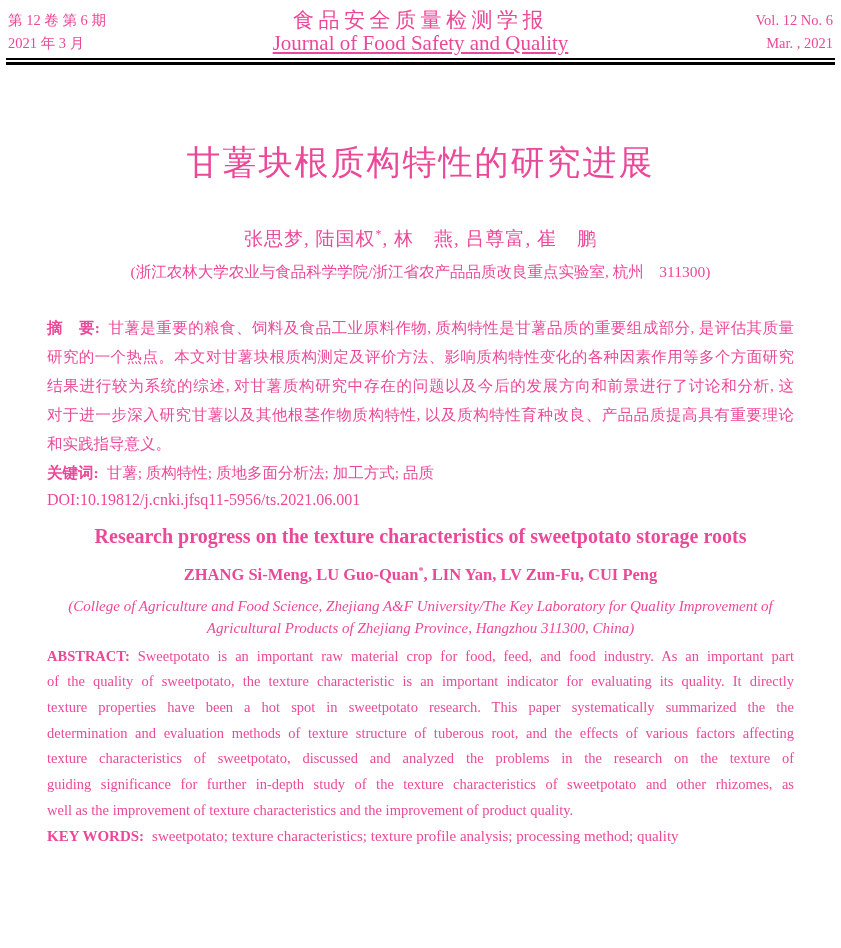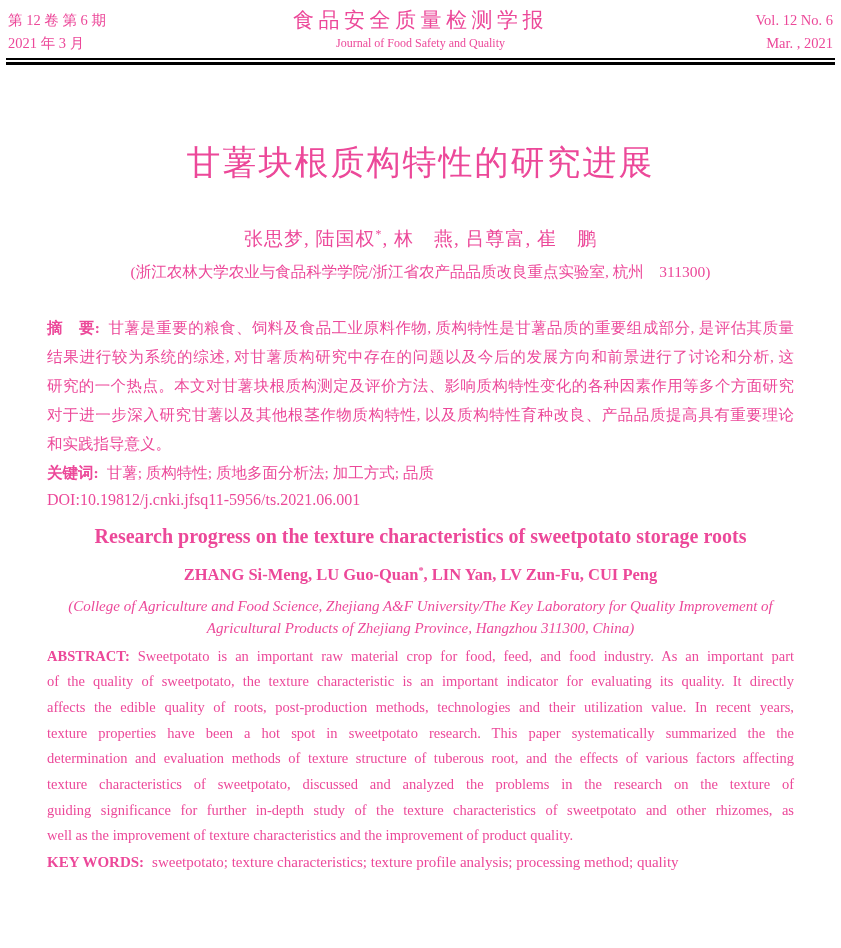--- a/index.html
+++ b/index.html
@@ -16,21 +16,21 @@
   
   .runhead {
     display: flex;
     align-items: flex-start;
     padding: 9px 8px 0 8px;
   }
   .rh-left { width: 170px; font-size: 14.5px; line-height: 22.5px; text-align: left; }
   .rh-center { flex: 1; text-align: center; }
   .rh-right { width: 170px; font-size: 14.5px; line-height: 22.5px; text-align: right; }
   .journal-cn { font-size: 21px; line-height: 23px; letter-spacing: 4.5px; }
-  .journal-en { font-size: 12px; line-height: 22px; }
+  .journal-en { font-size: 21px; line-height: 22px; text-decoration: underline; }
   
   .rule-wrap { margin: 4px 6px 0 6px; }
   .rule-thin  { height: 1.5px; background: #000; }
   .rule-gap   { height: 2px; }
   .rule-thick { height: 3px; background: #000; }
   
   .title-cn {
     margin-top: 74px;
     text-align: center;
     font-size: 34px;
@@ -113,43 +113,42 @@
   <div class="title-cn">甘薯块根质构特性的研究进展</div>
 
   <div class="authors-cn"><span>张思梦, 陆国权</span><sup>*</sup><span>, 林　燕, 吕尊富, 崔　鹏</span></div>
 
   <div class="affil-cn">(浙江农林大学农业与食品科学学院/浙江省农产品品质改良重点实验室, 杭州　311300)</div>
 
   <div class="body-col">
 
     <div class="abs-cn">
       <div class="jline"><b class="lbl">摘　要:</b><span>甘薯是重要的粮食、饲料及食品工业原料作物, 质构特性是甘薯品质的重要组成部分, 是评估其质量</span></div>
+      <div class="jline">研究的一个热点。本文对甘薯块根质构测定及评价方法、影响质构特性变化的各种因素作用等多个方面研究</div>
       <div class="jline">结果进行较为系统的综述, 对甘薯质构研究中存在的问题以及今后的发展方向和前景进行了讨论和分析, 这</div>
-      <div class="jline">研究的一个热点。本文对甘薯块根质构测定及评价方法、影响质构特性变化的各种因素作用等多个方面研究</div>
       <div class="jline">对于进一步深入研究甘薯以及其他根茎作物质构特性, 以及质构特性育种改良、产品品质提高具有重要理论</div>
       <div class="jline last">和实践指导意义。</div>
     </div>
 
     <div class="kw-cn"><b class="lbl">关键词:</b><span>甘薯; 质构特性; 质地多面分析法; 加工方式; 品质</span></div>
 
     <div class="doi-line">DOI:10.19812/j.cnki.jfsq11-5956/ts.2021.06.001</div>
 
     <div class="title-en">Research progress on the texture characteristics of sweetpotato storage roots</div>
 
     <div class="authors-en"><span>ZHANG Si-Meng, LU Guo-Quan</span><sup>*</sup><span>, LIN Yan, LV Zun-Fu, CUI Peng</span></div>
 
     <div class="affil-en">
       <div>(College of Agriculture and Food Science, Zhejiang A&amp;F University/The Key Laboratory for Quality Improvement of</div>
       <div>Agricultural Products of Zhejiang Province, Hangzhou 311300, China)</div>
     </div>
 
     <div class="abs-en">
       <div class="jline"><b class="lbl">ABSTRACT:</b><span>Sweetpotato is an important raw material crop for food, feed, and food industry. As an important part</span></div>
       <div class="jline">of the quality of sweetpotato, the texture characteristic is an important indicator for evaluating its quality. It directly</div>
-      <div class="jline">affects the edible quality of roots, post-production methods, technologies and their utilization value. In recent years,</div>
       <div class="jline">texture properties have been a hot spot in sweetpotato research. This paper systematically summarized the the</div>
       <div class="jline">determination and evaluation methods of texture structure of tuberous root, and the effects of various factors affecting</div>
       <div class="jline">texture characteristics of sweetpotato, discussed and analyzed the problems in the research on the texture of</div>
       <div class="jline">guiding significance for further in-depth study of the texture characteristics of sweetpotato and other rhizomes, as</div>
       <div class="jline last">well as the improvement of texture characteristics and the improvement of product quality.</div>
     </div>
 
     <div class="kw-en"><b class="lbl">KEY WORDS:</b><span>sweetpotato; texture characteristics; texture profile analysis; processing method; quality</span></div>
 
   </div>

